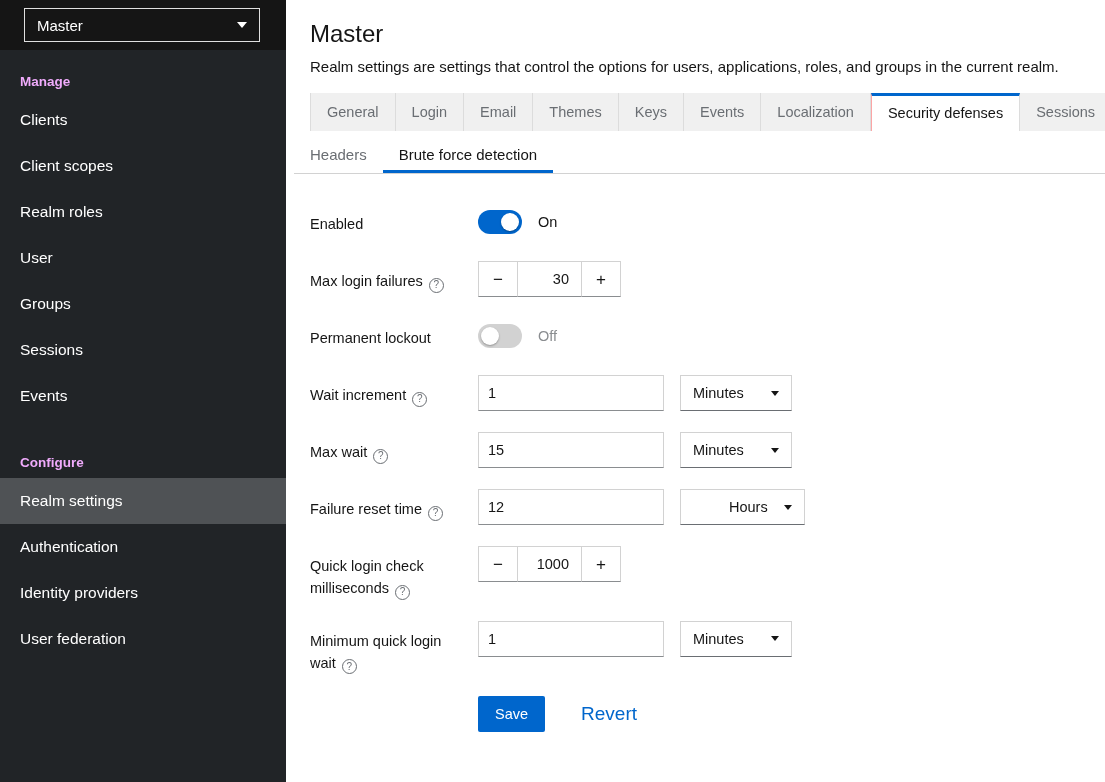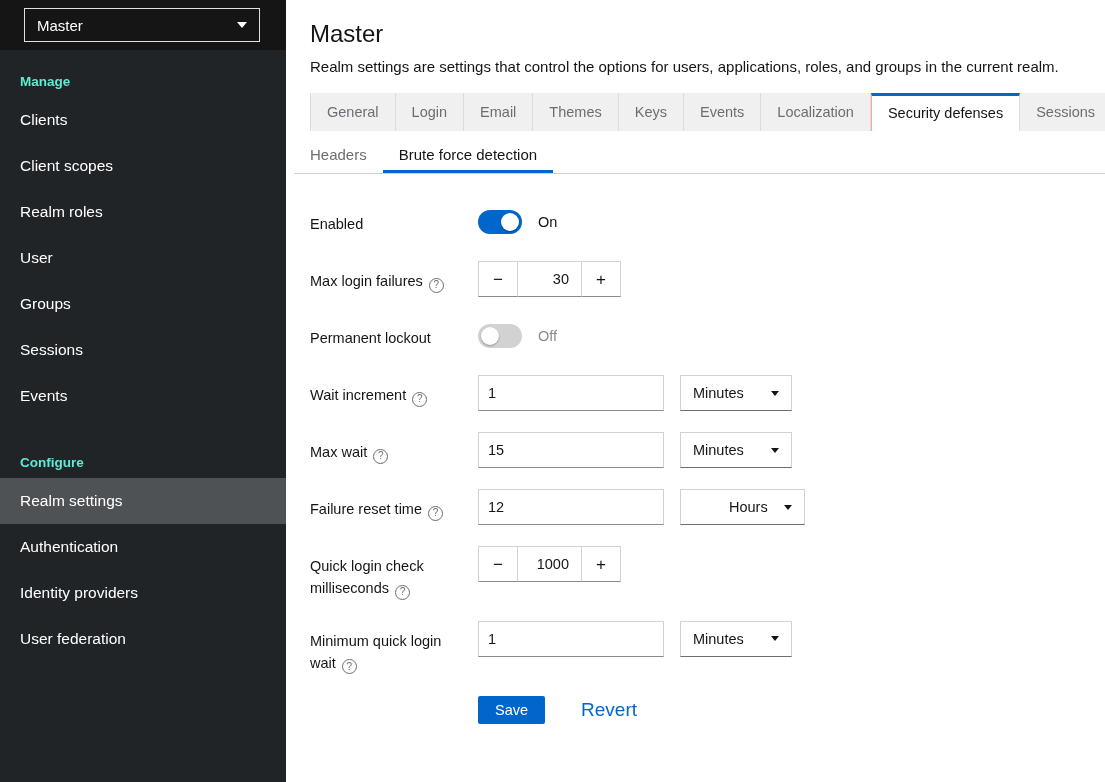--- a/index.html
+++ b/index.html
@@ -8,21 +8,21 @@
   .app { display:flex; width:1105px; height:782px; }
 
   
   .sidebar { width:286px; min-width:286px; background:#212427; display:flex; flex-direction:column; }
   .sidebar-top { background:#151515; padding:8px 26px 8px 24px; }
   .realm-selector { height:34px; border:1px solid #e0e0e0; display:flex; align-items:center;
     justify-content:space-between; padding:0 12px; color:#fff; font-size:15px; cursor:pointer; background:#151515; }
   .realm-caret { width:0; height:0; border-left:5px solid transparent; border-right:5px solid transparent;
     border-top:6px solid #fff; }
   .nav { padding-top:14px; }
-  .nav-section-title { color:#5eead4; font-size:13.5px; font-weight:700; padding:10px 20px 8px 20px; }
+  .nav-section-title { color:#f0abfc; font-size:13.5px; font-weight:700; padding:10px 20px 8px 20px; }
   .nav-section-title.configure { margin-top:26px; }
   .nav-item { color:#fff; font-size:15.5px; padding:14px 20px; cursor:pointer; }
   .nav-item.active { background:#4f5255; }
 
   
   .content { flex:1; min-width:0; background:#fff; }
   .page-header { padding:20px 0 0 24px; }
   .page-title { font-size:24px; font-weight:500; color:#151515; }
   .page-desc { margin-top:10px; font-size:15px; color:#151515; white-space:nowrap; }
 
@@ -67,21 +67,21 @@
     padding:0 9px; font-size:14.5px; color:#151515; font-family:inherit; outline:none; background:#fff; }
 
   .select { display:inline-flex; align-items:center; justify-content:space-between; min-width:112px;
     height:36px; border:1px solid #d2d2d2; border-bottom-color:#6a6e73; background:#fff; padding:0 12px;
     margin-left:16px; font-size:14.5px; color:#151515; cursor:pointer; }
   .select.narrow { min-width:98px;padding-left:48px; }
   .caret-down { width:0; height:0; border-left:4px solid transparent; border-right:4px solid transparent;
     border-top:5px solid #151515; margin-left:16px; }
 
   .actions-row { margin-top:22px; }
-  .save-btn { height:28px; padding:0 17px; background:#0066cc; color:#fff; border:none; font-size:14.5px;
+  .save-btn { height:36px; padding:0 17px; background:#0066cc; color:#fff; border:none; font-size:14.5px;
     font-family:inherit; cursor:pointer; border-radius:2px; }
   .revert-link { margin-left:36px; color:#0066cc; font-size:19px; text-decoration:none; cursor:pointer; }
 </style>
 </head>
 <body>
 
 <div class="app">
 
   <div class="sidebar">
     <div class="sidebar-top">

